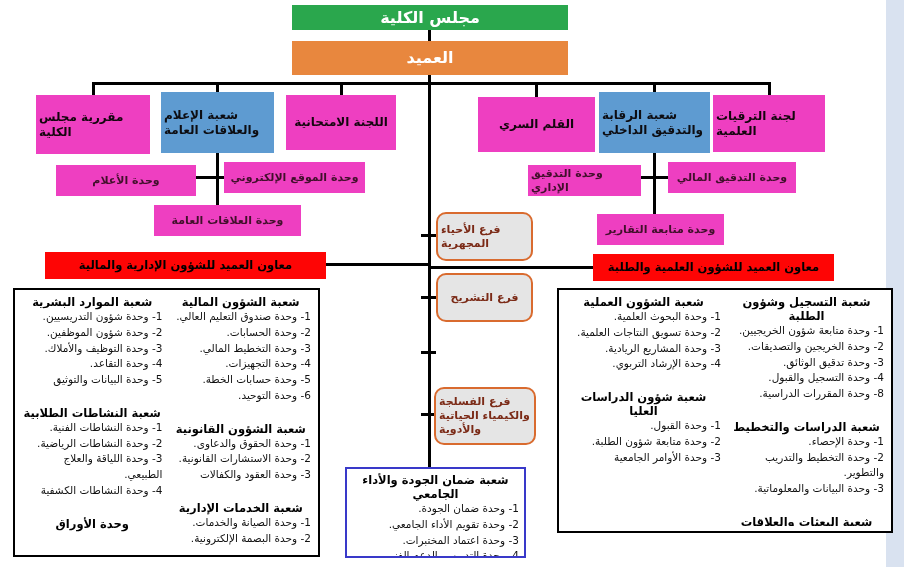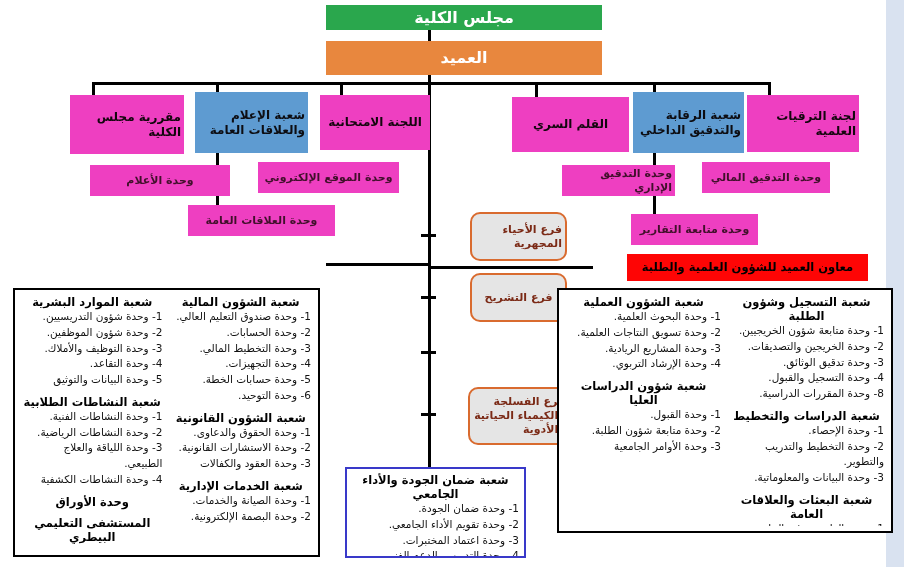--- a/index.html
+++ b/index.html
@@ -3,43 +3,43 @@
 <meta charset="utf-8">
 <style>
   html,body{margin:0;padding:0;background:#fff;}
   #canvas{
     position:relative;width:904px;height:567px;background:#ffffff;overflow:hidden;
     font-family:"DejaVu Sans",sans-serif;
   }
   .line{position:absolute;background:#000;}
   .box{
     position:absolute;display:flex;align-items:center;justify-content:center;
-    text-align:right;font-weight:bold;box-sizing:border-box;direction:rtl;
-    padding:2px 3px;line-height:1.25;margin-left:34px;
+    text-align:left;font-weight:bold;box-sizing:border-box;direction:rtl;
+    padding:2px 3px;line-height:1.25;
   }
   .green{background:#2aa74d;color:#fff;font-size:16px;}
   .orange{background:#e8873e;color:#fff;font-size:16px;}
   .pink{background:#ee3fc1;color:#14060e;font-size:12px;}
   .blue{background:#5e9bd1;color:#0d0d12;font-size:12px;}
   .unit{background:#ee3fc1;color:#41102b;font-size:11px;}
   .redbox{background:#fe0505;color:#000;font-size:11.5px;white-space:nowrap;}
   .branch{
     background:#e5e5e5;border:2px solid #d96b2f;border-radius:10px;
     color:#7b2a16;font-size:11px;
   }
   .panel{
     position:absolute;background:#fff;border:2px solid #000;box-sizing:border-box;
     display:flex;flex-direction:row;direction:rtl;padding:5px 3px;
   }
   .panel .col{flex:1;padding:0 4px;overflow:hidden;}
   .quality{
     position:absolute;background:#fff;border:2px solid #3939c9;box-sizing:border-box;
     direction:rtl;padding:4px 5px;overflow:hidden;
   }
-  .sec-title{font-weight:bold;text-align:center;font-size:11.5px;color:#000;margin-top:7px;direction:rtl;}
+  .sec-title{font-weight:bold;text-align:center;font-size:11.5px;color:#000;margin-top:18px;direction:rtl;}
   .col > .sec-title:first-child, .quality > .sec-title:first-child{margin-top:0;}
   .sec-item{font-size:10.5px;color:#111;text-align:right;padding-left:2px;line-height:1.5;direction:rtl;}
   .strip{position:absolute;background:#d9e2f0;}
 </style>
 </head>
 <body>
 
 <div id="canvas">
 
   <div class="strip" style="left:886px;top:0;width:18px;height:567px;"></div>
@@ -76,20 +76,21 @@
   <div class="box pink" style="left:36px;top:95px;width:114px;height:59px;">مقررية مجلس الكلية</div>
 
   <div class="box unit" style="left:224px;top:162px;width:141px;height:31px;">وحدة الموقع الإلكتروني</div>
   <div class="box unit" style="left:56px;top:165px;width:140px;height:31px;">وحدة الأعلام</div>
   <div class="box unit" style="left:154px;top:205px;width:147px;height:31px;">وحدة العلاقات العامة</div>
 
   <div class="box unit" style="left:668px;top:162px;width:128px;height:31px;">وحدة التدقيق المالي</div>
   <div class="box unit" style="left:528px;top:165px;width:113px;height:31px;">وحدة التدقيق الإداري</div>
   <div class="box unit" style="left:597px;top:214px;width:127px;height:31px;">وحدة متابعة التقارير</div>
 
+  <div class="box redbox" style="left:45px;top:252px;width:281px;height:27px;">معاون العميد للشؤون الإدارية والمالية</div>
   <div class="box redbox" style="left:593px;top:254px;width:241px;height:27px;">معاون العميد للشؤون العلمية والطلبة</div>
 
   <div class="box branch" style="left:436px;top:212px;width:97px;height:49px;">فرع الأحياء المجهرية</div>
   <div class="box branch" style="left:436px;top:273px;width:97px;height:49px;">فرع التشريح</div>
   <div class="box branch" style="left:434px;top:387px;width:102px;height:58px;">فرع الفسلجة والكيمياء الحياتية والأدوية</div>
 
   <div class="panel" style="left:13px;top:288px;width:307px;height:269px;">
     <div class="col">
         <div class="sec-title">شعبة الشؤون المالية</div>
         <div class="sec-item">1- وحدة صندوق التعليم العالي.</div>

